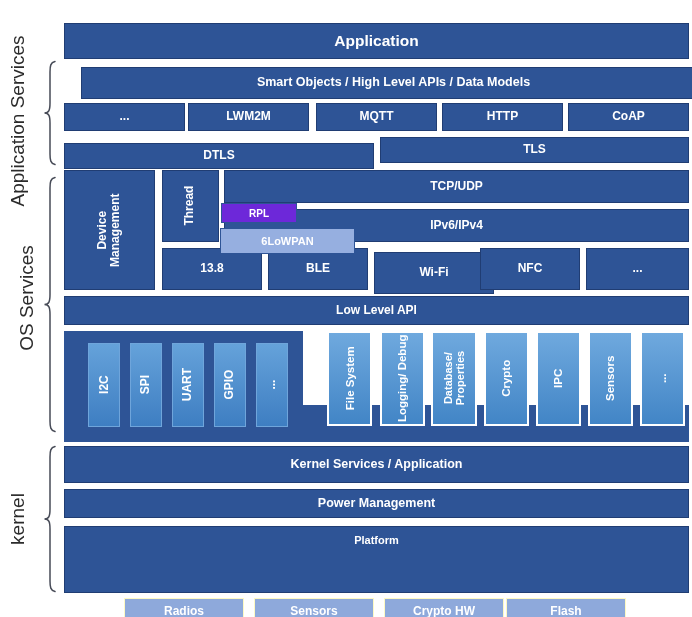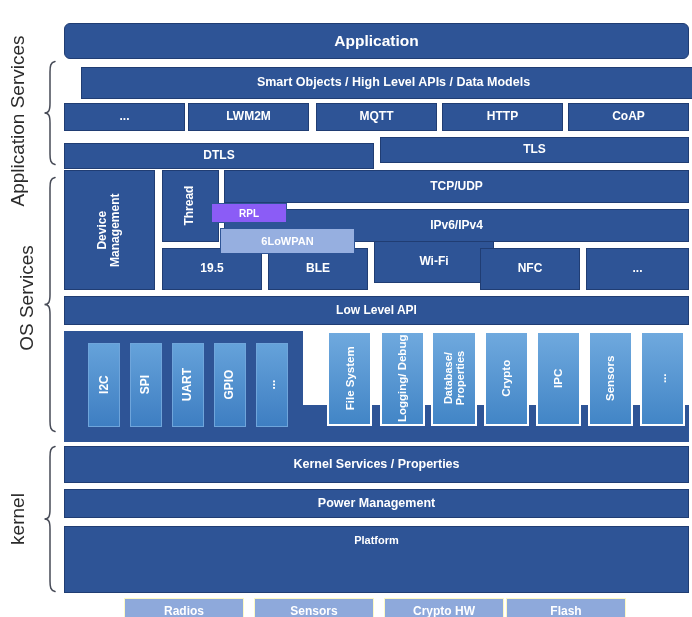--- a/index.html
+++ b/index.html
@@ -56,21 +56,21 @@
   <div class="rail-label" style="left:-25px;top:287px;width:104px;">OS Services</div>
   <svg class="brace" style="top:176px;" width="16" height="257" viewBox="0 0 16 257">
     <path d="M13 1.5 C8.5 2.5 8 6 8 12 L8 118.5 C8 125.5 7 128.5 2.5 128.5 C7 128.5 8 131.5 8 138.5 L8 245 C8 251 8.5 254.5 13 255.5"></path>
   </svg>
 
   <div class="rail-label" style="left:-12px;top:508px;width:60px;">kernel</div>
   <svg class="brace" style="top:445px;" width="16" height="148" viewBox="0 0 16 148">
     <path d="M13 1.5 C8.5 2.5 8 6 8 12 L8 64 C8 71 7 74 2.5 74 C7 74 8 77 8 84 L8 136 C8 142 8.5 145.5 13 146.5"></path>
   </svg>
 
-  <div class="box" style="left:64px;top:23px;width:625px;height:36px;font-size:15.5px;border-radius:6px;">Application</div>
+  <div class="box" style="left:64px;top:23px;width:625px;height:36px;font-size:15.5px;">Application</div>
 
   <div class="box" style="left:64px;top:67px;width:625px;height:32px;font-size:12.5px;margin-left:17px;">Smart Objects / High Level APIs / Data Models</div>
 
   <div class="box" style="left:64px;top:103px;width:121px;height:28px;font-size:12px;">...</div>
   <div class="box" style="left:188px;top:103px;width:121px;height:28px;font-size:12px;">LWM2M</div>
   <div class="box" style="left:316px;top:103px;width:121px;height:28px;font-size:12px;">MQTT</div>
   <div class="box" style="left:442px;top:103px;width:121px;height:28px;font-size:12px;">HTTP</div>
   <div class="box" style="left:568px;top:103px;width:121px;height:28px;font-size:12px;">CoAP</div>
 
   <div class="box" style="left:64px;top:143px;width:310px;height:26px;font-size:12px;">DTLS</div>
@@ -80,26 +80,26 @@
     <div class="vwrap" style="width:105px;">Device Management</div>
   </div>
 
   <div class="box" style="left:162px;top:170px;width:57px;height:72px;font-size:12px;">
     <div class="vtext">Thread</div>
   </div>
 
   <div class="box" style="left:224px;top:170px;width:465px;height:33px;font-size:12px;">TCP/UDP</div>
   <div class="box" style="left:224px;top:209px;width:465px;height:33px;font-size:12px;">IPv6/IPv4</div>
 
-  <div class="box light" style="left:211px;top:203px;width:76px;height:20px;font-size:10px;z-index:3;background:#8b5cf6;">RPL</div>
+  <div class="box light" style="left:221px;top:203px;width:76px;height:20px;font-size:10px;z-index:3;background:#6d28d9;">RPL</div>
   <div class="box light" style="left:220px;top:228px;width:135px;height:26px;font-size:11px;z-index:3;background:#96AFE0;">6LoWPAN</div>
 
-  <div class="box" style="left:162px;top:248px;width:100px;height:42px;font-size:12px;">19.5</div>
+  <div class="box" style="left:162px;top:248px;width:100px;height:42px;font-size:12px;">13.8</div>
   <div class="box" style="left:268px;top:248px;width:100px;height:42px;font-size:12px;">BLE</div>
-  <div class="box" style="left:374px;top:241px;width:120px;height:42px;font-size:12px;">Wi-Fi</div>
+  <div class="box" style="left:374px;top:252px;width:120px;height:42px;font-size:12px;">Wi-Fi</div>
   <div class="box" style="left:480px;top:248px;width:100px;height:42px;font-size:12px;">NFC</div>
   <div class="box" style="left:586px;top:248px;width:103px;height:42px;font-size:12px;">...</div>
 
   <div class="box" style="left:64px;top:296px;width:625px;height:29px;font-size:12px;">Low Level API</div>
 
   <div class="lshape"></div>
 
   <div class="box grad-l" style="left:88px;top:343px;width:32px;height:84px;font-size:12px;">
     <div class="vtext">I2C</div>
   </div>
@@ -131,21 +131,21 @@
   <div class="box grad-r" style="left:536px;top:331px;width:45px;height:95px;font-size:11.5px;">
     <div class="vtext">IPC</div>
   </div>
   <div class="box grad-r" style="left:588px;top:331px;width:45px;height:95px;font-size:11.5px;">
     <div class="vtext">Sensors</div>
   </div>
   <div class="box grad-r" style="left:640px;top:331px;width:45px;height:95px;font-size:11.5px;">
     <div class="vtext">...</div>
   </div>
 
-  <div class="box" style="left:64px;top:446px;width:625px;height:37px;font-size:12.5px;">Kernel Services / Properties</div>
+  <div class="box" style="left:64px;top:446px;width:625px;height:37px;font-size:12.5px;">Kernel Services / Application</div>
 
   <div class="box" style="left:64px;top:489px;width:625px;height:29px;font-size:12.5px;">Power Management</div>
 
   <div class="box" style="left:64px;top:526px;width:625px;height:67px;">
     <div style="position:absolute;top:7px;left:0;width:100%;text-align:center;font-size:11px;">Platform</div>
     <div class="box chip" style="left:59px;top:31px;width:120px;height:27px;font-size:12px;">Radios</div>
     <div class="box chip" style="left:189px;top:31px;width:120px;height:27px;font-size:12px;">Sensors</div>
     <div class="box chip" style="left:319px;top:31px;width:120px;height:27px;font-size:12px;">Crypto HW</div>
     <div class="box chip" style="left:441px;top:31px;width:120px;height:27px;font-size:12px;">Flash</div>
   </div>

